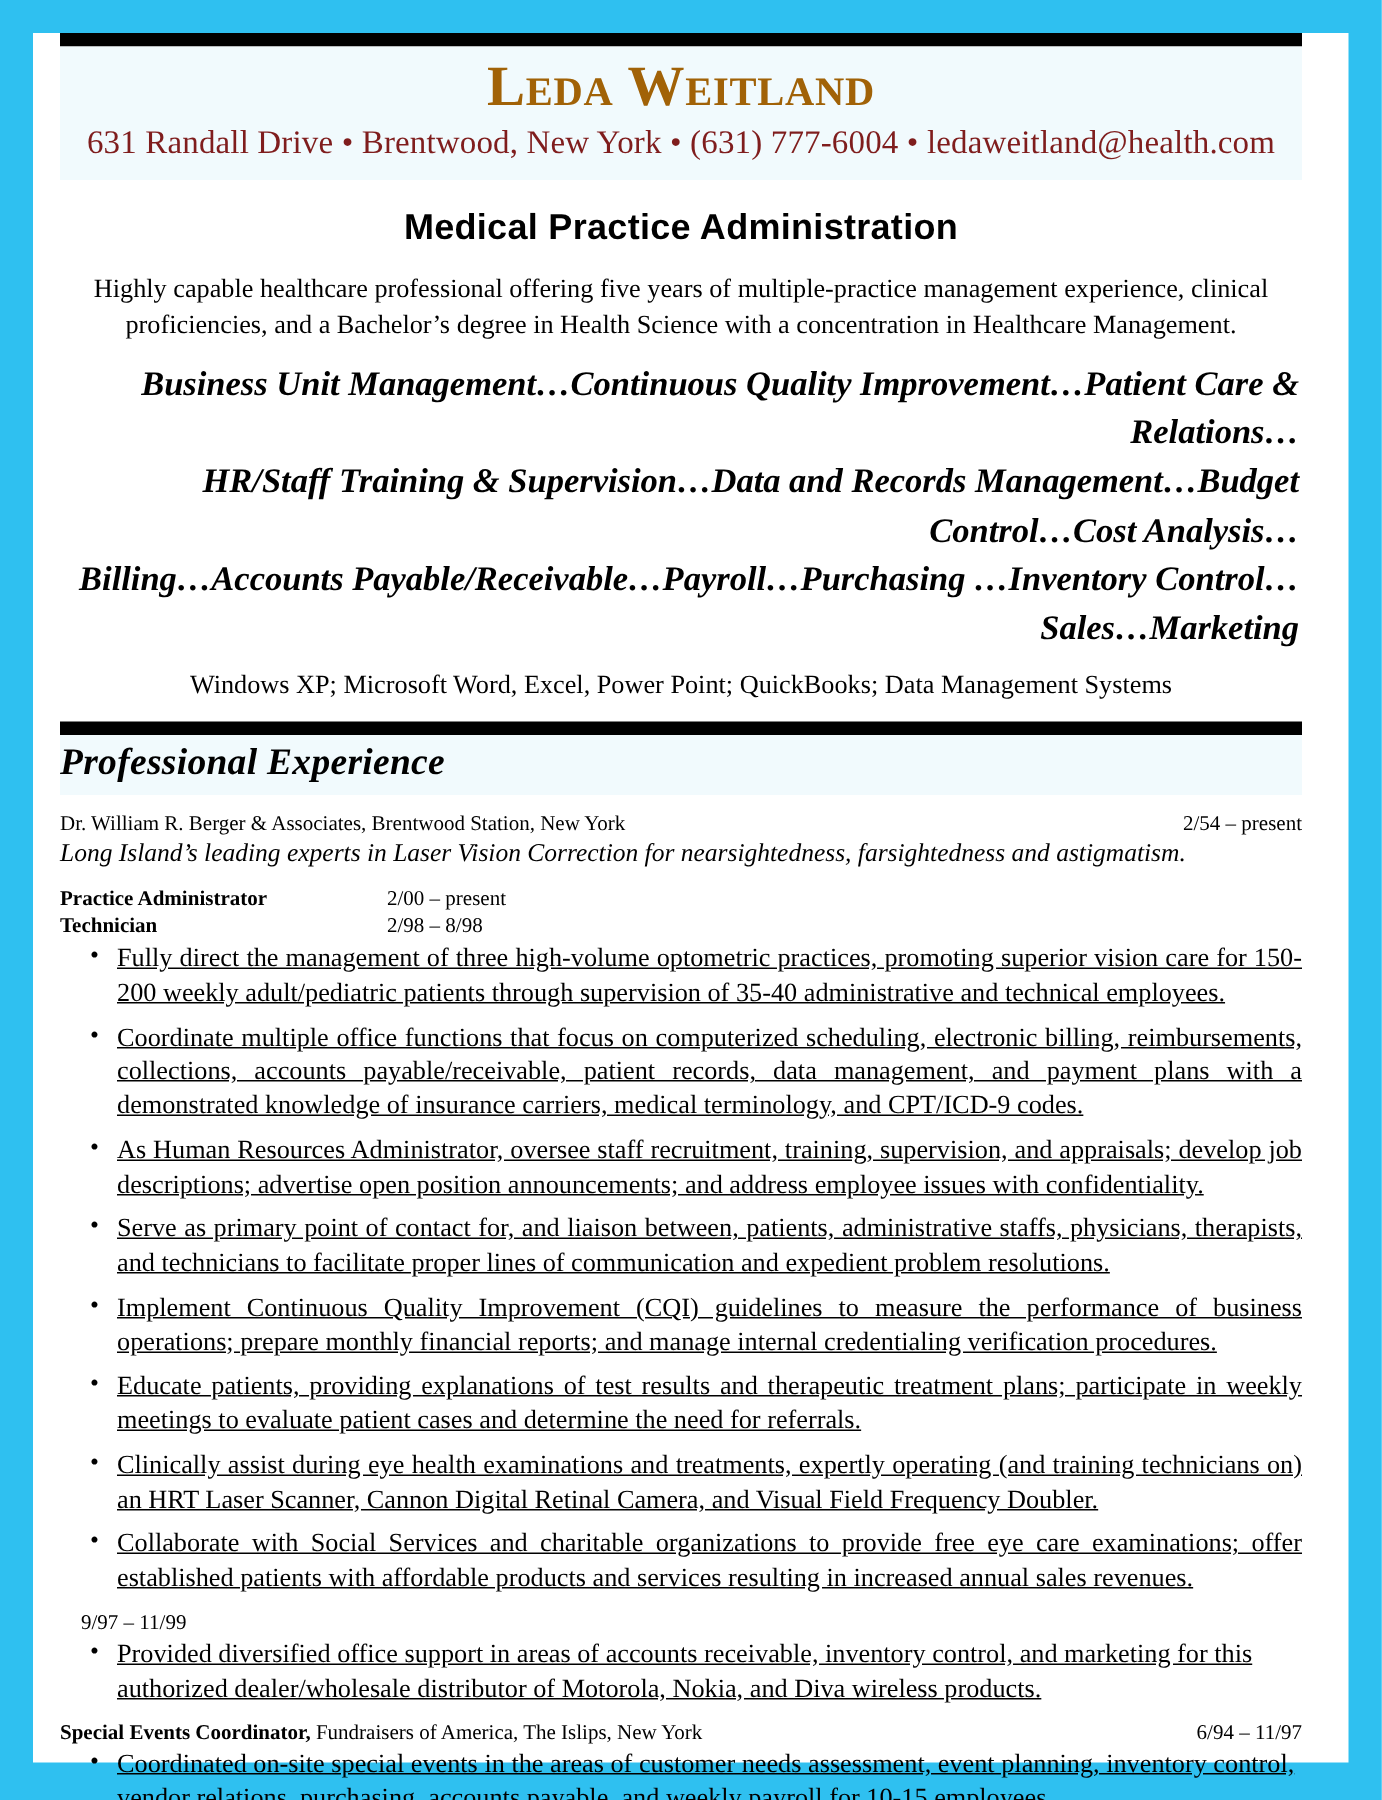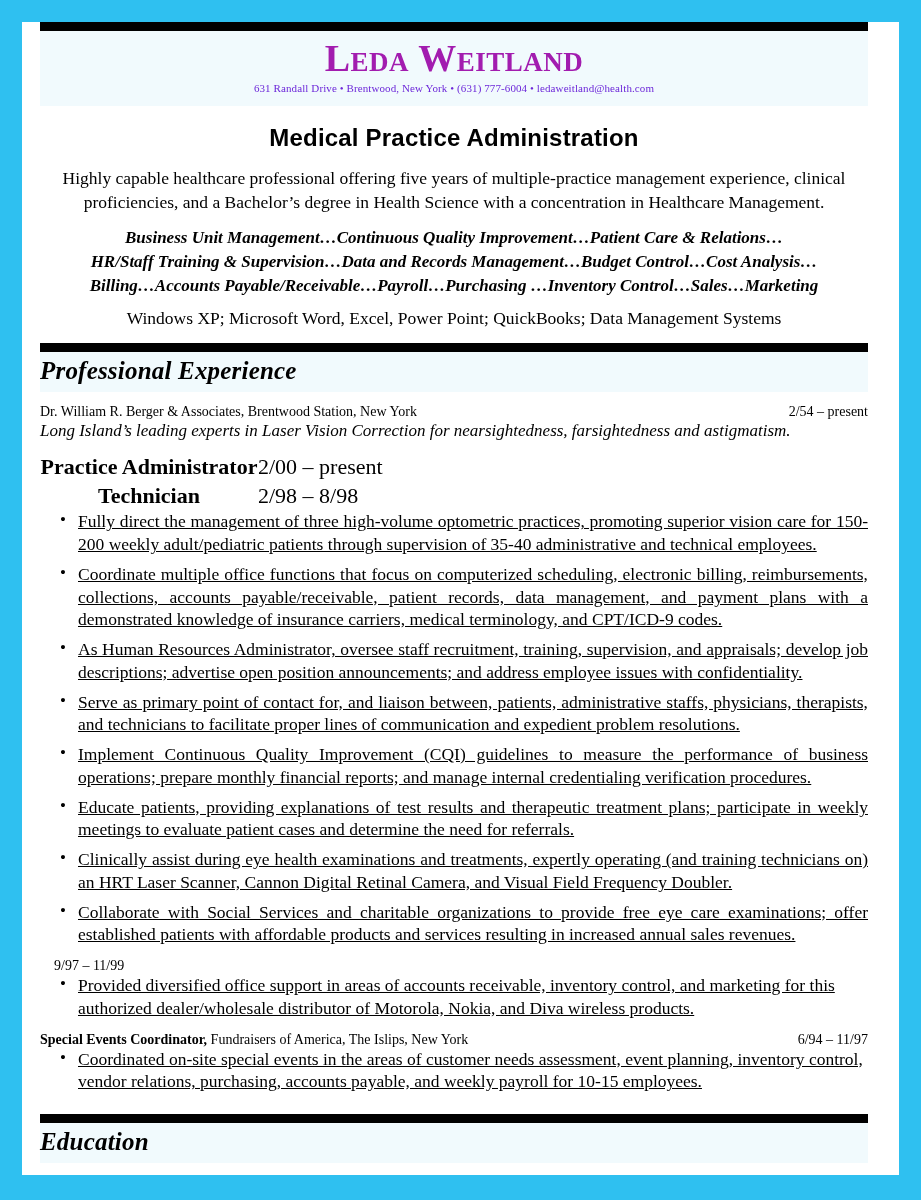--- a/index.html
+++ b/index.html
@@ -47,50 +47,50 @@
     padding: 4px 0 12px 0;
     text-align: center;
   }
   .name {
     font-family: "Liberation Serif", "DejaVu Serif", serif;
     font-weight: bold;
     font-size: 38px;
     font-variant: small-caps;
     letter-spacing: 0.5px;
     line-height: 1.12;
-    color: #a21caf;
+    color: #a16207;
     margin: 2px 0 2px 0;
   }
   .contact {
-    font-size: 11px;
-    color: #6d28d9;
+    font-size: 22px;
+    color: #7f1d1d;
     letter-spacing: 0.1px;
     margin-top: 2px;
   }
 
   
   .jobtitle {
     text-align: center;
     font-family: "Liberation Sans", "DejaVu Sans", sans-serif;
     font-weight: bold;
     font-size: 24px;
     margin: 18px 0 14px 0;
     letter-spacing: 0.2px;
   }
   .summary {
     text-align: center;
     font-size: 17.5px;
     line-height: 1.38;
     margin: 0 12px 12px 12px;
   }
   .keywords {
-    text-align: center;
+    text-align: right;
     font-weight: bold;
     font-style: italic;
-    font-size: 17px;
+    font-size: 23px;
     line-height: 1.42;
     margin: 0 2px 10px 2px;
   }
   .kw-line { display: block; }
   .software {
     text-align: center;
     font-size: 17.5px;
     margin: 8px 0 14px 0;
   }
 
@@ -116,23 +116,22 @@
   .row .right { white-space: nowrap; padding-left: 14px; }
   .org-name { font-weight: normal; }
   .tagline {
     font-style: italic;
     font-size: 17px;
     margin-top: 1px;
   }
 
   .titles {
     margin-top: 12px;
-    font-size: 22px;
+    font-size: 14px;
     line-height: 1.30;
-    text-align: center;
   }
   .titles .trow { display: flex; }
   .titles .tname { font-weight: bold; width: 218px; }
   .titles .tdate { }
 
   ul.bullets {
     list-style: none;
     margin: 0 0 0 0;
     padding: 0;
     text-decoration: underline;

